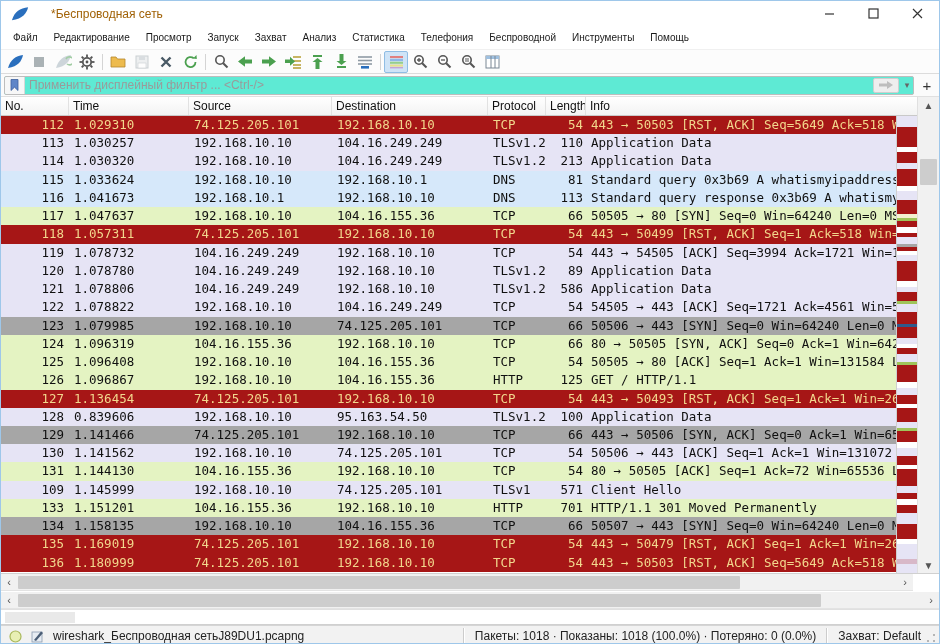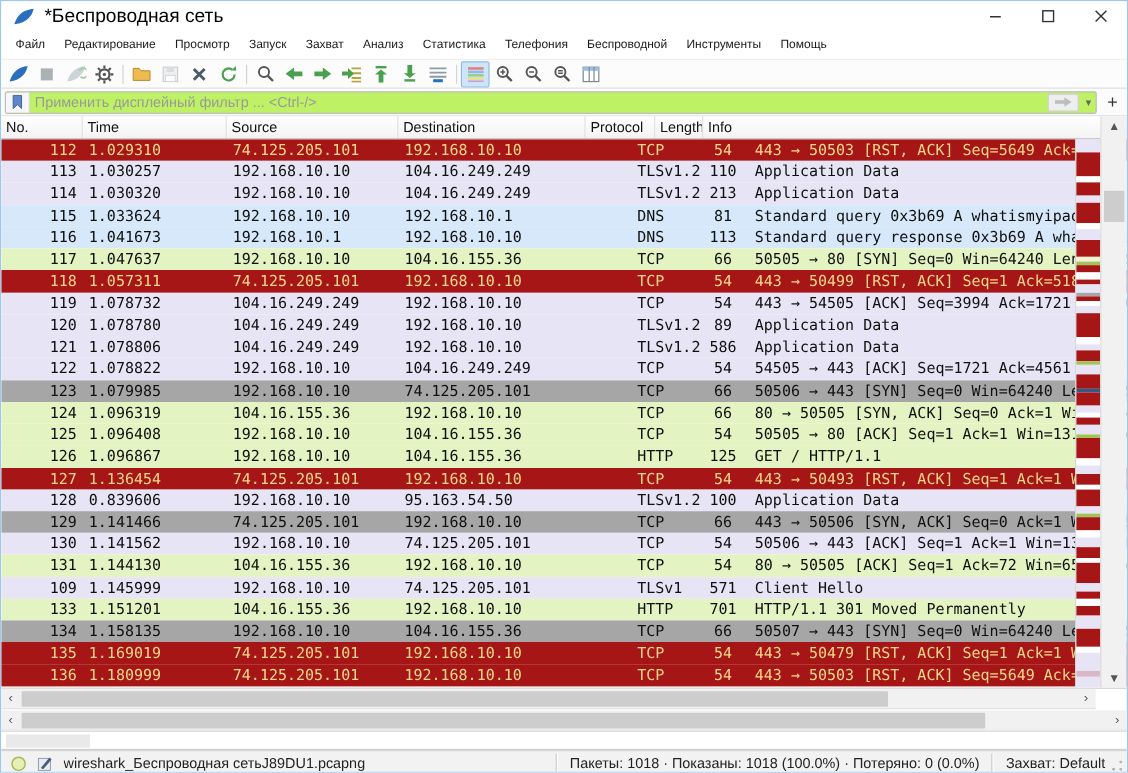--- a/index.html
+++ b/index.html
@@ -5,55 +5,55 @@
   html,body{margin:0;padding:0;background:#e8e8e8;}
   *{box-sizing:border-box;}
   .window{
     position:relative;width:940px;height:644px;background:#ffffff;
     font-family:"Liberation Sans",sans-serif;font-size:13px;color:#111;
     border:1px solid #9ec7ea;display:flex;flex-direction:column;overflow:hidden;
   }
   
   .titlebar{height:25px;display:flex;align-items:center;background:#ffffff;flex:0 0 auto;}
   .titlebar .app-icon{width:18px;height:16px;margin:0 8px 0 10px;}
-  .titlebar .title{flex:1;font-size:16px;color:#000000;}
+  .titlebar .title{flex:1;font-size:12px;color:#a16207;margin-left:14px;}
   .win-btn{width:44px;height:25px;display:flex;align-items:center;justify-content:center;color:#333;font-size:13px;cursor:default;}
   .win-btn svg{display:block;}
   
   .menubar{height:24px;display:flex;align-items:center;background:#ffffff;padding-left:4px;flex:0 0 auto;border-bottom:1px solid #f0f0f0;}
   .menu-item{padding:3px 8px;color:#1a1a1a;font-size:10px;white-space:nowrap;}
   
   .toolbar{height:24px;display:flex;align-items:center;background:#fcfcfc;border-bottom:1px solid #dcdcdc;padding-left:2px;flex:0 0 auto;}
   .tb-btn{width:24px;height:22px;display:flex;align-items:center;justify-content:center;border-radius:2px;}
   .tb-btn.active{background:#cfe4f7;border:1px solid #90bde4;}
   .tb-btn.disabled{opacity:.5;}
   .tb-sep{width:1px;height:16px;background:#d4d4d4;margin:0 3px;}
   .tb-btn svg{display:block;}
   
   .filterbar{height:23px;display:flex;align-items:center;background:#fbfbfb;padding:1px 3px;border-bottom:1px solid #e0e0e0;flex:0 0 auto;}
-  .filter-box{flex:1;height:19px;display:flex;align-items:center;background:#bef264;border:1px solid #bdbdbd;border-radius:2px;overflow:hidden;}
+  .filter-box{flex:1;height:19px;display:flex;align-items:center;background:#5eead4;border:1px solid #bdbdbd;border-radius:2px;overflow:hidden;}
   .bookmark-btn{width:20px;height:100%;display:flex;align-items:center;justify-content:center;border-right:1px solid #d8d8d8;background:#f7f7f7;}
   .filter-input{flex:1;border:none;outline:none;height:100%;font-family:"Liberation Sans",sans-serif;font-size:12px;color:#333;padding:0 4px;background:transparent;}
   .filter-input::placeholder{color:#9a9a9a;}
   .filter-apply{width:26px;height:15px;margin-right:2px;display:flex;align-items:center;justify-content:center;background:#eeeeee;border:1px solid #cfcfcf;border-radius:2px;}
   .filter-drop{width:12px;height:100%;display:flex;align-items:center;justify-content:center;color:#666;font-size:9px;}
   .filter-plus{width:18px;height:19px;margin-left:4px;display:flex;align-items:center;justify-content:center;font-size:15px;color:#333;}
   
   .table-wrap{position:relative;flex:0 0 auto;height:477px;display:flex;flex-direction:column;border-bottom:1px solid #d0d0d0;}
   .phead{height:19px;display:flex;background:linear-gradient(#ffffff,#f3f3f3);border-bottom:1px solid #c9c9c9;flex:0 0 auto;font-size:12px;color:#111;}
   .phead .hcell{padding:2px 4px;border-right:1px solid #e2e2e2;white-space:nowrap;overflow:hidden;}
   .plist{flex:1;overflow:hidden;display:flex;flex-direction:column;font-family:"DejaVu Sans Mono","Liberation Mono",monospace;font-size:12.5px;}
   .prow{display:flex;height:18.24px;line-height:18.24px;white-space:nowrap;flex:0 0 auto;}
   .pcell{overflow:hidden;white-space:pre;padding:0 0 0 5px;}
   .cell-no{width:68px;text-align:right;padding:0 5px 0 0;}
   .cell-time{width:120px;}
   .cell-src{width:143px;}
   .cell-dst{width:156px;}
-  .cell-proto{width:58px;margin-left:38px;}
-  .cell-len{width:40px;text-align:center;padding:0 3px 0 0;}
+  .cell-proto{width:58px;}
+  .cell-len{width:40px;text-align:right;padding:0 3px 0 0;}
   .cell-info{flex:1;}
   .row-red{background:#a61616;color:#f2d78d;}
   .row-lav{background:#e6e4f5;color:#101010;}
   .row-blue{background:#d6e8fa;color:#101010;}
   .row-green{background:#e4f3c2;color:#101010;}
   .row-gray{background:#a6a6a6;color:#101010;}
   
   .minimap{position:absolute;top:19px;right:22px;width:21px;bottom:0;display:flex;flex-direction:column;border-left:1px solid #cfcfcf;background:#fff;}
   .minimap .stripe{width:100%;}
   .vscroll{position:absolute;top:0;right:0;width:22px;bottom:0;background:#f1f1f1;border-left:1px solid #e0e0e0;}

